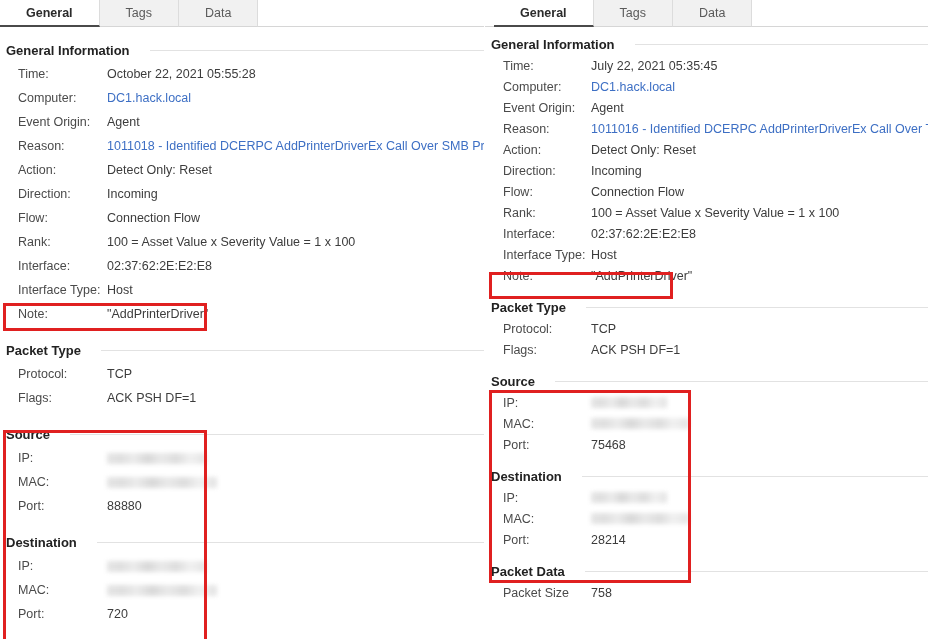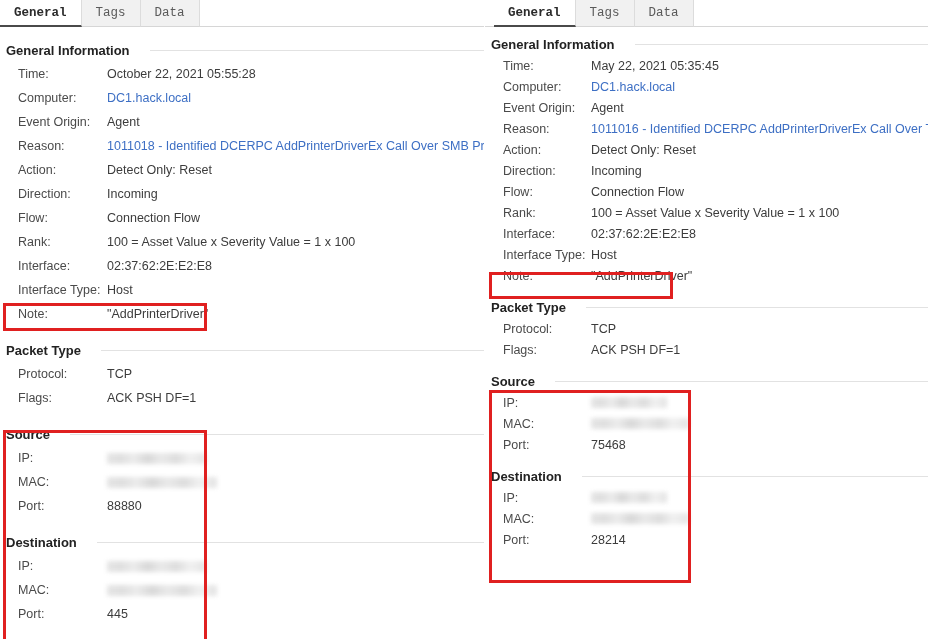--- a/index.html
+++ b/index.html
@@ -47,32 +47,31 @@
     content: "";
     position: absolute;
     left: 0; right: 0; bottom: 0;
     height: 1px;
     background: #d6d6d6;
   }
   .tab {
     display: flex;
     align-items: center;
     justify-content: center;
-    padding: 0 14px;
+    padding: 0 26px;
     font-size: 12.5px;
     color: #5a5a5a;
     background: #f1f1f1;
     border-right: 1px solid #dcdcdc;
     border-bottom: 1px solid #d6d6d6;
     position: relative;
     z-index: 1;
     box-sizing: border-box;
     white-space: nowrap;
     cursor: pointer;
-    font-family: Liberation Mono, monospace;
   }
   .tab.active {
     background: #ffffff;
     color: #2b2b2b;
     font-weight: bold;
     border-bottom: 2px solid #4a4a4a;
   }
   .tabbar .tab-filler {
     flex: 1 1 auto;
     background: #ffffff;
@@ -278,21 +277,21 @@
       <div class="row">
         <span class="k">IP:</span>
         <span class="redacted ip-l"></span>
       </div>
       <div class="row">
         <span class="k">MAC:</span>
         <span class="redacted mac-l"></span>
       </div>
       <div class="row">
         <span class="k">Port:</span>
-        <span class="v">445</span>
+        <span class="v">720</span>
       </div>
 
     </div>
 
     <div class="redbox" id="redbox-note-left"></div>
     <div class="redbox" id="redbox-endpoints-left"></div>
   </div>
 
   <div class="panel panel-right">
 
@@ -310,21 +309,21 @@
     </div>
 
     <div class="content">
 
       <div class="section">
         <span>General Information</span>
         <span class="rule"></span>
       </div>
       <div class="row">
         <span class="k">Time:</span>
-        <span class="v">May 22, 2021 05:35:45</span>
+        <span class="v">July 22, 2021 05:35:45</span>
       </div>
       <div class="row">
         <span class="k">Computer:</span>
         <span class="v link">DC1.hack.local</span>
       </div>
       <div class="row">
         <span class="k">Event Origin:</span>
         <span class="v">Agent</span>
       </div>
       <div class="row">
@@ -400,20 +399,28 @@
       </div>
       <div class="row">
         <span class="k">MAC:</span>
         <span class="redacted mac-r"></span>
       </div>
       <div class="row">
         <span class="k">Port:</span>
         <span class="v">28214</span>
       </div>
 
+      <div class="section spaced-right">
+        <span>Packet Data</span>
+        <span class="rule"></span>
+      </div>
+      <div class="row">
+        <span class="k">Packet Size</span>
+        <span class="v">758</span>
+      </div>
 
     </div>
 
     <div class="redbox" id="redbox-note-right"></div>
     <div class="redbox" id="redbox-endpoints-right"></div>
   </div>
 
 </div>
 
 </body></html>

